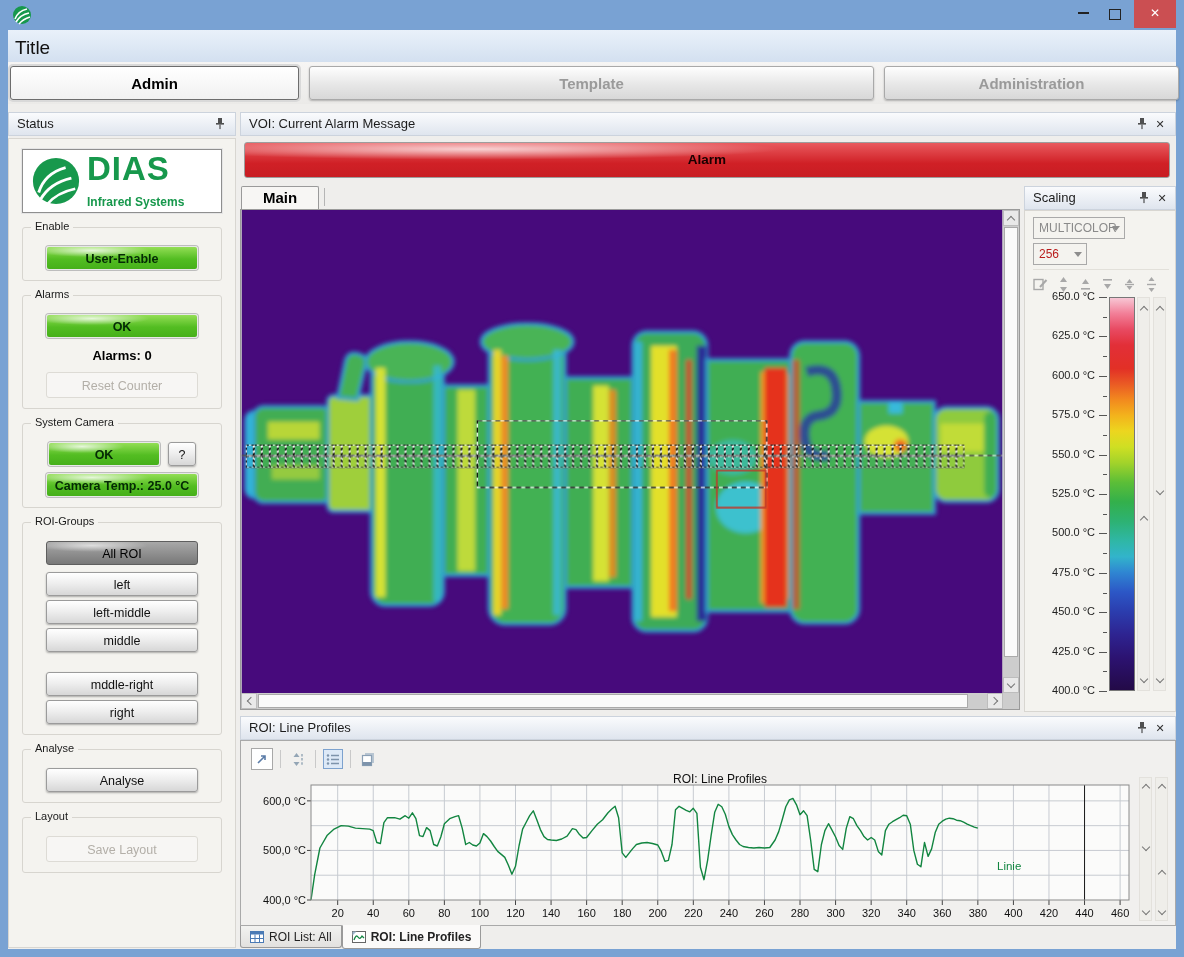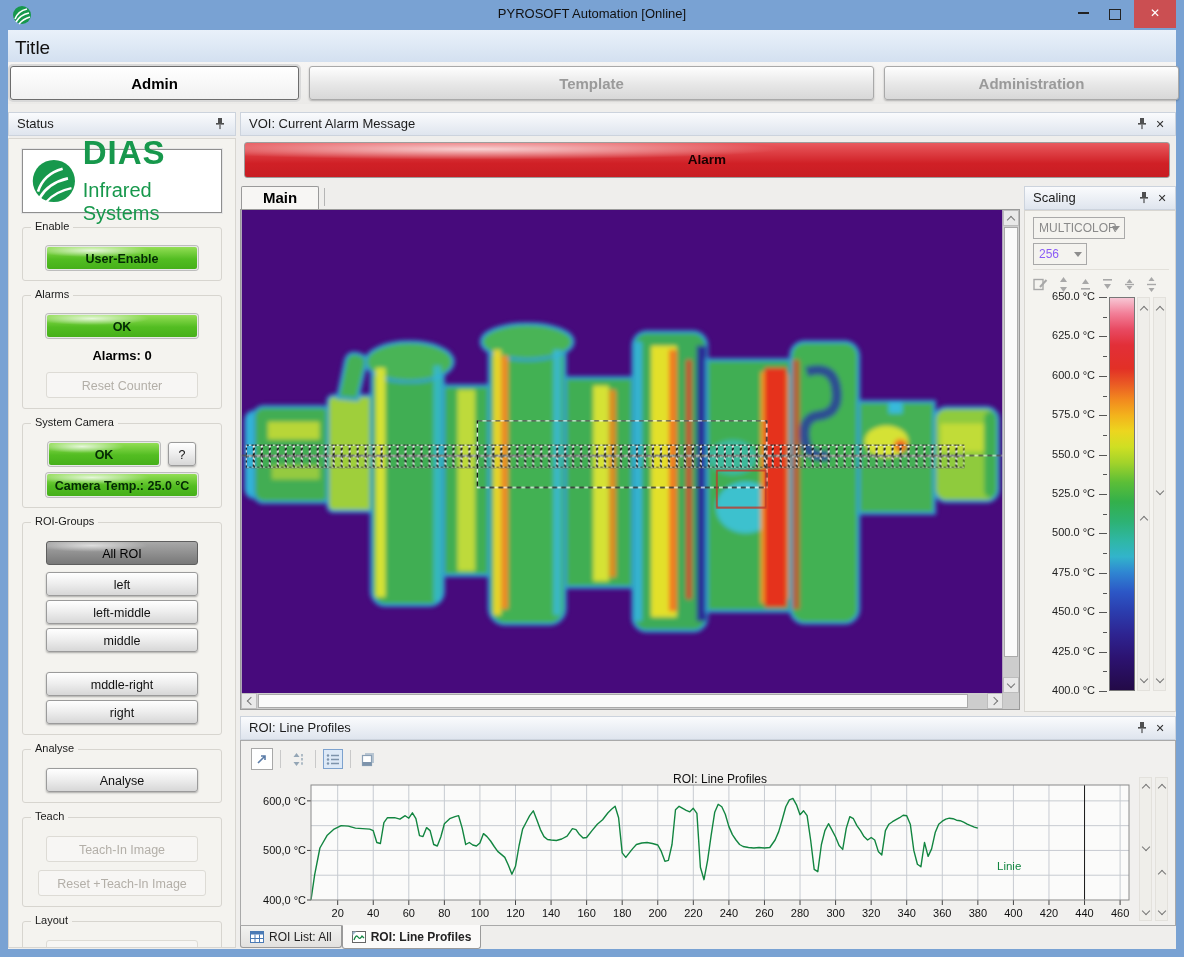--- a/index.html
+++ b/index.html
@@ -29,21 +29,21 @@
     border:1px solid #ccd3dd;box-sizing:border-box;font-size:13px;color:#1c1c1c;line-height:22px;padding-left:8px;}
   .hdr-ico{position:absolute;top:4px;width:14px;height:14px;opacity:.85;}
   .hdr-x{position:absolute;top:3px;width:14px;height:16px;font-size:11px;color:#333;text-align:center;line-height:16px;}
   
   .status-body{position:absolute;left:0;top:108px;width:228px;height:810px;background:#f4f3ef;
     border:1px solid #d8d6d1;box-sizing:border-box;overflow:hidden;}
   .logo-box{margin:10px 13px 0 13px;height:64px;background:#fff;border:1px solid #8f8f8f;
     box-shadow:0 0 0 1px #e5e5e5;display:flex;align-items:center;padding-left:8px;box-sizing:border-box;}
   .logo-text{margin-left:6px;color:#17984c;}
   .logo-text .big{font-size:33px;font-weight:bold;letter-spacing:1px;line-height:30px;}
-  .logo-text .small{font-size:20px;font-weight:normal;margin-top:11px;}
+  .logo-text .small{font-size:12px;font-weight:bold;margin-top:11px;}
   .group{position:relative;margin:14px 13px 0 13px;border:1px solid #d7d5cf;border-radius:3px;
     padding:12px 0 10px 0;}
   .group>.legend{position:absolute;top:-8px;left:8px;background:#f4f3ef;padding:0 4px;font-size:11px;color:#1a1a1a;}
   .gbtn{display:block;margin:6px auto 0 auto;width:152px;height:24px;border-radius:3px;font-size:12.5px;font-weight:bold;
     text-align:center;line-height:24px;box-sizing:border-box;}
   .btn-green{background:radial-gradient(ellipse 62% 48% at 30% 16%,rgba(255,255,255,.8),rgba(255,255,255,0) 62%),
     linear-gradient(180deg,#93de55,#53bd22 55%,#46b01a);border:1px solid #e8e8e8;box-shadow:0 0 0 1px #bdbdbd;color:#042a04;}
   .btn-silver{background:linear-gradient(180deg,#ffffff,#efefef 45%,#d7d7d7);border:1px solid #9b9b9b;
     box-shadow:0 1px 2px rgba(0,0,0,.3);color:#111;font-weight:normal;}
   .btn-dark{background:radial-gradient(ellipse 62% 48% at 30% 16%,rgba(255,255,255,.65),rgba(255,255,255,0) 60%),
@@ -113,21 +113,20 @@
 
 <div class="frame">
 
   <div class="titlebar">
     <svg class="app-icon" viewBox="0 0 20 20">
       <circle cx="10" cy="10" r="9" fill="#17984c"></circle>
       <path d="M3,14 Q6,6 15,4" stroke="#fff" stroke-width="1.6" fill="none"></path>
       <path d="M4,17 Q8,10 17,8" stroke="#fff" stroke-width="1.6" fill="none"></path>
       <path d="M7,19 Q11,14 18,12" stroke="#fff" stroke-width="1.4" fill="none"></path>
     </svg>
-    <div class="title-text">PYROSOFT Automation [Online]</div>
     <div class="winbtn btn-min"><span class="minglyph"></span></div>
     <div class="winbtn btn-max"><span class="maxglyph"></span></div>
     <div class="winbtn btn-close">✕</div>
   </div>
 
   <div class="client">
 
     <div class="menu-row">
       <span class="lbl">Title</span>
     </div>
@@ -189,25 +188,20 @@
         <div class="gbtn btn-silver" style="margin-top:4px;">middle</div>
         <div class="gbtn btn-silver" style="margin-top:20px;">mddle-right</div>
         <div class="gbtn btn-silver" style="margin-top:4px;">right</div>
       </div>
 
       <div class="group">
         <span class="legend">Analyse</span>
         <div class="gbtn btn-silver">Analyse</div>
       </div>
 
-      <div class="group">
-        <span class="legend">Teach</span>
-        <div class="gbtn btn-dis" style="height:26px;line-height:26px;">Teach-In Image</div>
-        <div class="gbtn btn-dis" style="height:26px;line-height:26px;margin-top:8px;width:168px;">Reset +Teach-In Image</div>
-      </div>
 
       <div class="group">
         <span class="legend">Layout</span>
         <div class="gbtn btn-dis" style="height:26px;line-height:26px;">Save Layout</div>
       </div>
     </div>
 
     <div class="panel-header" style="left:232px;top:82px;width:936px;">
       <span>VOI: Current Alarm Message</span>
       <svg class="hdr-ico" style="right:26px;" viewBox="0 0 12 14">
@@ -317,21 +311,21 @@
           <rect x="2" y="6" width="8" height="1.6" fill="#333"></rect>
           <rect x="5.4" y="7.6" width="1.2" height="4.5" fill="#333"></rect>
       </svg>
       <div class="hdr-x" style="right:6px;">✕</div>
     </div>
     <div class="scaling-body">
       <div class="dd" style="top:6px;width:92px;">
         <span>MULTICOLOR</span>
         <span class="arr"></span>
       </div>
-      <div class="dd" style="top:32px;width:54px;color:#8b5cf6;">
+      <div class="dd" style="top:32px;width:54px;color:#b91c1c;">
         <span>256</span>
         <span class="arr"></span>
       </div>
       <div class="scale-iconrow">
         <svg width="15" height="15" viewBox="0 0 15 15">
             <rect x="1" y="2.5" width="9" height="10" fill="none" stroke="#a8a8a8" stroke-width="1.4"></rect>
             <line x1="7" y1="10" x2="13.5" y2="3" stroke="#a8a8a8" stroke-width="2"></line>
           </svg>
         <svg width="13" height="15" viewBox="0 0 13 15">
             <path d="M6.5,0 L10,5 H3 Z" fill="#a8a8a8"></path>

